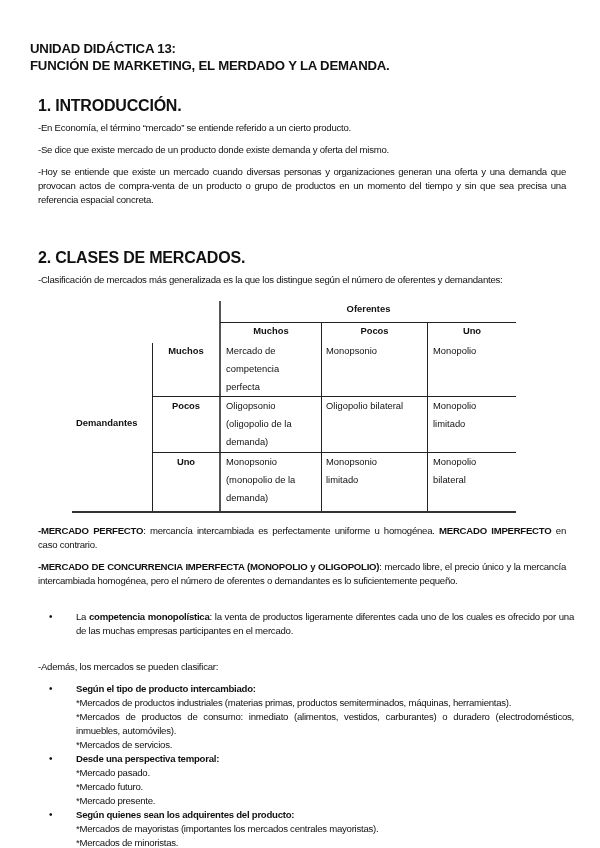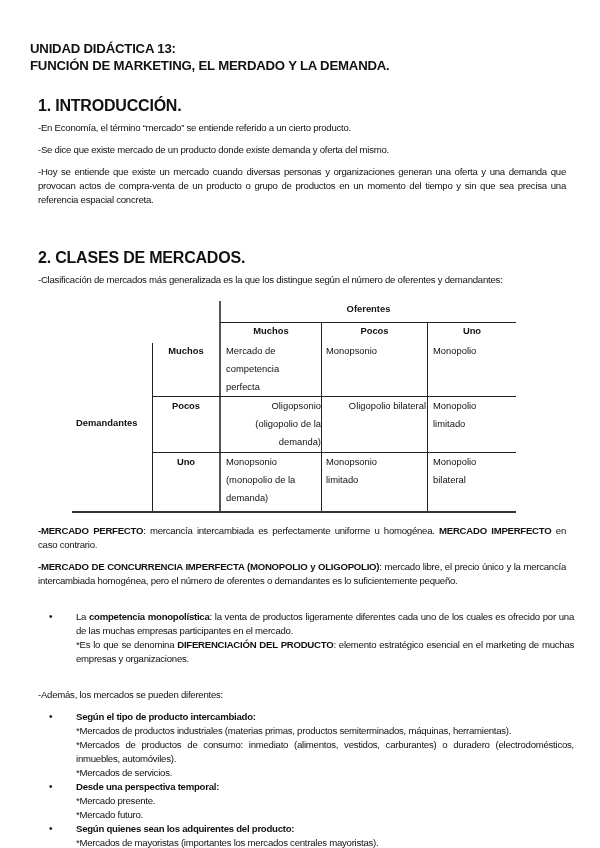--- a/index.html
+++ b/index.html
@@ -78,26 +78,26 @@
         <span>competencia</span><br>
         <span>perfecta</span>
       </div>
       <div class="cell" style="left:326px; top:47px; width:100px;">
         <span>Monopsonio</span>
       </div>
       <div class="cell" style="left:433px; top:47px; width:83px;">
         <span>Monopolio</span>
       </div>
 
-      <div class="cell" style="left:226px; top:102px; width:95px;text-align:right;">
+      <div class="cell" style="left:226px; top:102px; width:95px;">
         <span>Oligopsonio</span><br>
         <span>(oligopolio de la</span><br>
         <span>demanda)</span>
       </div>
-      <div class="cell" style="left:326px; top:102px; width:100px;text-align:right;">
+      <div class="cell" style="left:326px; top:102px; width:100px;">
         <span>Oligopolio bilateral</span>
       </div>
       <div class="cell" style="left:433px; top:102px; width:83px;">
         <span>Monopolio</span><br>
         <span>limitado</span>
       </div>
 
       <div class="cell" style="left:226px; top:158px; width:95px;">
         <span>Monopsonio</span><br>
         <span>(monopolio de la</span><br>
@@ -120,38 +120,38 @@
     </p>
     <p class="p">
       <b>-MERCADO DE CONCURRENCIA IMPERFECTA (MONOPOLIO y OLIGOPOLIO)</b><span>: mercado libre, el precio único y la mercancía intercambiada homogénea, pero el número de oferentes o demandantes es lo suficientemente pequeño.</span>
     </p>
 
     <div class="gap-m"></div>
 
     <ul class="bul">
       <li>
         <span>La </span><b>competencia monopolística</b><span>: la venta de productos ligeramente diferentes cada uno de los cuales es ofrecido por una de las muchas empresas participantes en el mercado.</span>
-        <span class="sub"><span>*Es lo que se denomina </span><b>DIFERENCIACIÓN DEL PRODUCTO</b><span>: elemento estratégico esencial en el marketing de muchas empresas y organizaciones.</span></span>
       </li>
     </ul>
 
     <div class="gap-m"></div>
 
-    <p class="p">-Además, los mercados se pueden diferentes:</p>
+    <p class="p">-Además, los mercados se pueden clasificar:</p>
     <ul class="bul">
       <li>
         <b>Según el tipo de producto intercambiado</b><b>:</b>
         <span class="sub">*Mercados de productos industriales (materias primas, productos semiterminados, máquinas, herramientas).</span>
         <span class="sub">*Mercados de productos de consumo: inmediato (alimentos, vestidos, carburantes) o duradero (electrodomésticos, inmuebles, automóviles).</span>
         <span class="sub">*Mercados de servicios.</span>
       </li>
       <li>
         <b>Desde una perspectiva temporal:</b>
+        <span class="sub">*Mercado pasado.</span>
+        <span class="sub">*Mercado futuro.</span>
         <span class="sub">*Mercado presente.</span>
-        <span class="sub">*Mercado futuro.</span>
       </li>
       <li>
         <b>Según quienes sean los adquirentes del producto:</b>
         <span class="sub">*Mercados de mayoristas (importantes los mercados centrales mayoristas).</span>
         <span class="sub">*Mercados de minoristas.</span>
         <span class="sub">*Mercados de consumidores.</span>
       </li>
     </ul>
   </section>
 </div>

